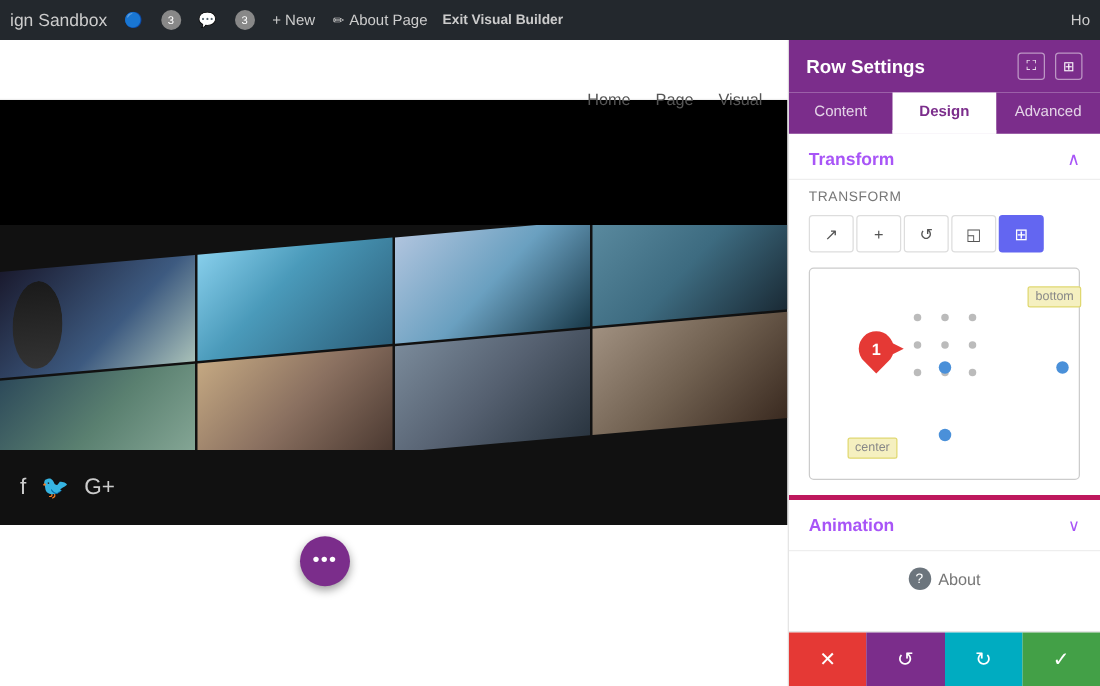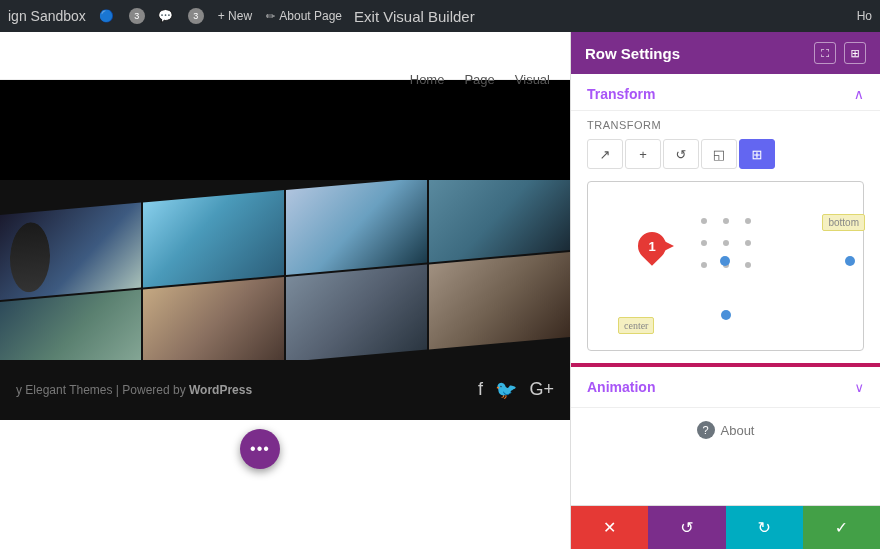--- a/index.html
+++ b/index.html
@@ -31,21 +31,21 @@
       display: inline-flex; align-items: center; justify-content: center;
       font-size: 9px; color: #fff;
     }
     .admin-sep { color: #555; margin: 0 2px; }
     .spacer { flex: 1; }
     .edit-page-btn {
       display: flex; align-items: center; gap: 4px;
       color: #ccc; cursor: pointer; font-size: 12px;
     }
     .pencil-icon { font-size: 11px; }
-    .exit-btn { color: #ccc; cursor: pointer; font-size: 15px; }
+    .exit-btn { color: #ccc; cursor: pointer; font-size: 11px; font-weight: bold; }
 
     
     #main-layout {
       display: flex;
       height: calc(549px - 32px);
     }
 
     
     #page-area {
       flex: 1;
@@ -155,21 +155,21 @@
       box-shadow: 0 3px 8px rgba(0,0,0,0.4);
     }
     .fab-dots {
       color: #fff;
       font-size: 16px;
       letter-spacing: 1px;
     }
 
     
     #right-panel {
-      width: 310px;
+      width: 250px;
       background: #fff;
       border-left: 1px solid #ddd;
       display: flex;
       flex-direction: column;
       overflow: hidden;
     }
 
     
     #panel-header {
       background: #7b2d8b;
@@ -312,41 +312,40 @@
       width: 6px;
       height: 6px;
       background: #bbb;
       border-radius: 50%;
       margin: 6px;
     }
 
     
     .canvas-label-bottom {
       position: absolute;
-      top: 32px;
+      top: 14px;
       right: -2px;
       background: #f5f0c0;
       border: 1px solid #e0d870;
       font-size: 10px;
       color: #888;
       padding: 2px 5px;
       border-radius: 2px;
     }
     
     .canvas-label-center {
       position: absolute;
       bottom: 16px;
       left: 30px;
       background: #f5f0c0;
       border: 1px solid #e0d870;
       font-size: 10px;
       color: #888;
       padding: 2px 5px;
       border-radius: 2px;
-      font-family: Liberation Serif, serif;
     }
 
     
     .handle-blue {
       position: absolute;
       width: 10px;
       height: 10px;
       background: #4a90d9;
       border-radius: 50%;
     }
@@ -508,24 +507,20 @@
         <div class="gallery-cell img-3"></div>
         <div class="gallery-cell img-4"></div>
         <div class="gallery-cell img-5"></div>
         <div class="gallery-cell img-6"></div>
         <div class="gallery-cell img-7"></div>
         <div class="gallery-cell img-8"></div>
       </div>
     </div>
 
     <div id="page-footer">
-      <div class="footer-left">
-        <span>y Elegant Themes | Powered by</span>
-        <strong>WordPress</strong>
-      </div>
       <div class="footer-icons">
         <span class="footer-icon">f</span>
         <span class="footer-icon">🐦</span>
         <span class="footer-icon">G+</span>
       </div>
     </div>
 
     <div id="fab-button">
       <span class="fab-dots">•••</span>
     </div>
@@ -535,20 +530,25 @@
   <div id="right-panel">
 
     <div id="panel-header">
       <span class="panel-title">Row Settings</span>
       <div class="panel-header-icons">
         <div class="panel-header-icon">⛶</div>
         <div class="panel-header-icon">⊞</div>
       </div>
     </div>
 
+    <div id="panel-tabs">
+      <div class="panel-tab">Content</div>
+      <div class="panel-tab active">Design</div>
+      <div class="panel-tab">Advanced</div>
+    </div>
 
     <div id="panel-content">
 
       <div class="section-header">
         <span class="section-title">Transform</span>
         <span class="section-toggle">∧</span>
       </div>
 
       <div class="transform-label">Transform</div>
 

